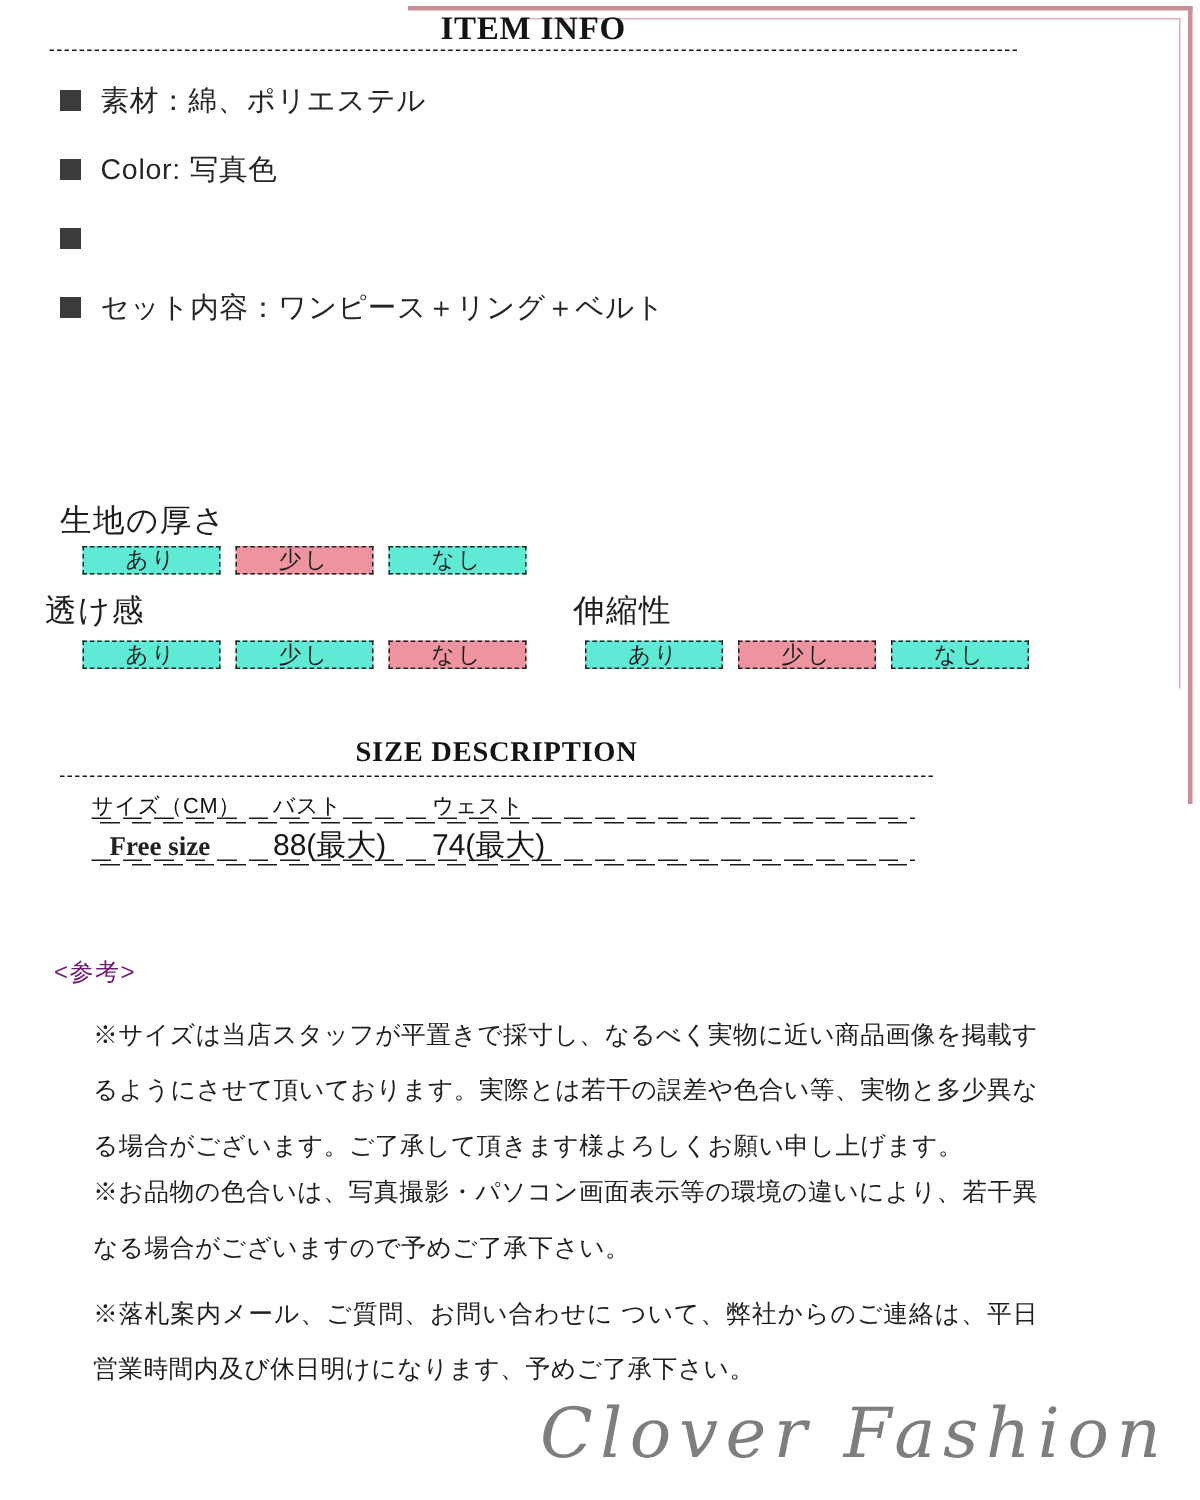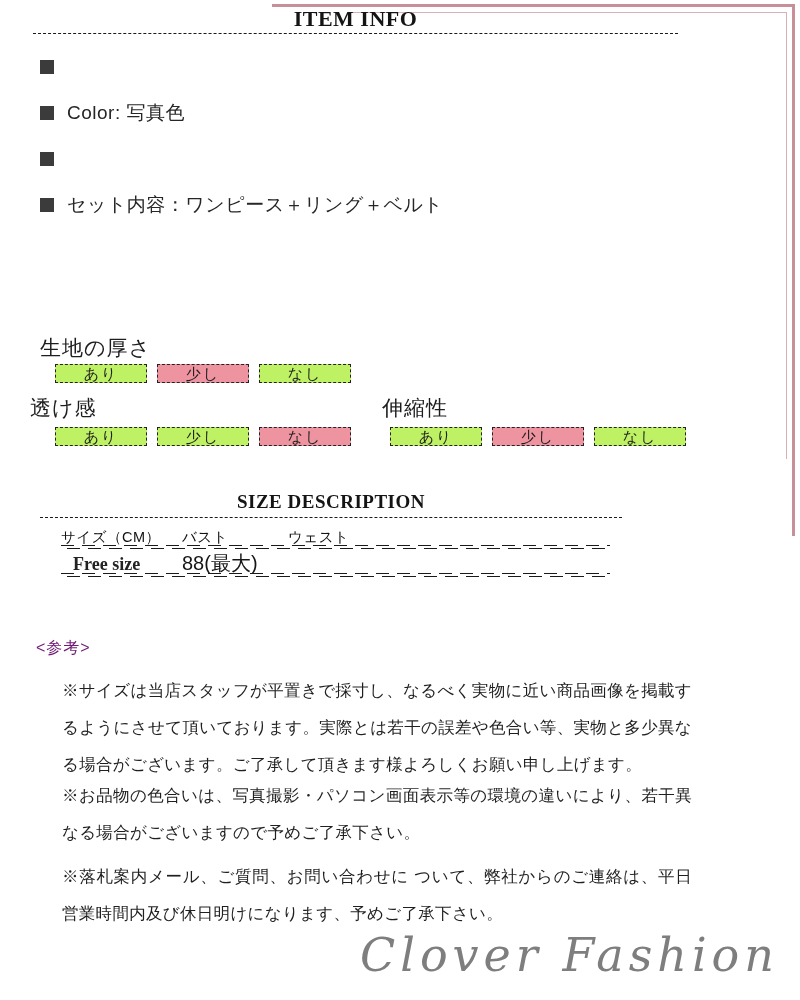--- a/index.html
+++ b/index.html
@@ -44,21 +44,21 @@
   .btxt{font-size:19px;color:#262626;letter-spacing:.5px;white-space:nowrap;}
 
   
   .attr-label{font-size:21px;line-height:24px;color:#1d1d1d;letter-spacing:1px;}
   .optrow{display:flex;gap:10px;}
   .opt{
     box-sizing:border-box;width:92px;height:19px;
     border:1px dashed #222;
     font-size:15px;line-height:16px;color:#1e1e1e;
     display:flex;align-items:center;justify-content:center;
-    letter-spacing:2px;background:#bef264;
+    letter-spacing:2px;background:#5eead4;
   }
   .opt.sel{background:var(--hl,#ee93a0);}
 
   
   .sd-row{display:flex;align-items:baseline;}
   .sd-c1{width:121px;}
   .sd-c2{width:106px;}
   .sd-c3{flex:1;}
   .sd-head{left:61px;top:528px;width:551px;font-size:14.5px;color:#111;letter-spacing:.5px;}
   .sd-data{left:61px;top:550px;width:551px;}
@@ -96,20 +96,21 @@
 <body style="--hl: #ee93a0; --frame-outer: #c78f98; --frame-inner: #d9b0b6; --brand: #7e7e7e;">
 
 <div class="abs frame-outer"></div>
 <div class="abs frame-inner"></div>
 
 <div class="abs hdr item-info-hdr">ITEM INFO</div>
 
 <ul class="abs bullets">
   <li>
     <span class="sq"></span>
+    <span class="btxt">素材：綿、ポリエステル</span>
   </li>
   <li>
     <span class="sq"></span>
     <span class="btxt">Color: 写真色</span>
   </li>
   <li>
     <span class="sq"></span>
   </li>
   <li>
     <span class="sq"></span>
@@ -142,20 +143,21 @@
 
 <div class="abs sd-row sd-head">
   <span class="sd-c1">サイズ（CM）</span>
   <span class="sd-c2">バスト</span>
   <span class="sd-c3">ウェスト</span>
 </div>
 <div class="abs dline dline1"></div>
 <div class="abs sd-row sd-data">
   <span class="sd-c1">Free size</span>
   <span class="sd-c2">88(最大)</span>
+  <span class="sd-c3">74(最大)</span>
 </div>
 <div class="abs dline dline2"></div>
 
 <div class="abs notes-hdr">&lt;参考&gt;</div>
 <div class="abs note-p p1">※サイズは当店スタッフが平置きで採寸し、なるべく実物に近い商品画像を掲載するようにさせて頂いております。実際とは若干の誤差や色合い等、実物と多少異なる場合がございます。ご了承して頂きます様よろしくお願い申し上げます。</div>
 <div class="abs note-p p2">※お品物の色合いは、写真撮影・パソコン画面表示等の環境の違いにより、若干異なる場合がございますので予めご了承下さい。</div>
 <div class="abs note-p p3">※落札案内メール、ご質問、お問い合わせに ついて、弊社からのご連絡は、平日営業時間内及び休日明けになります、予めご了承下さい。</div>
 
 <div class="abs brand">Clover Fashion</div>
 

